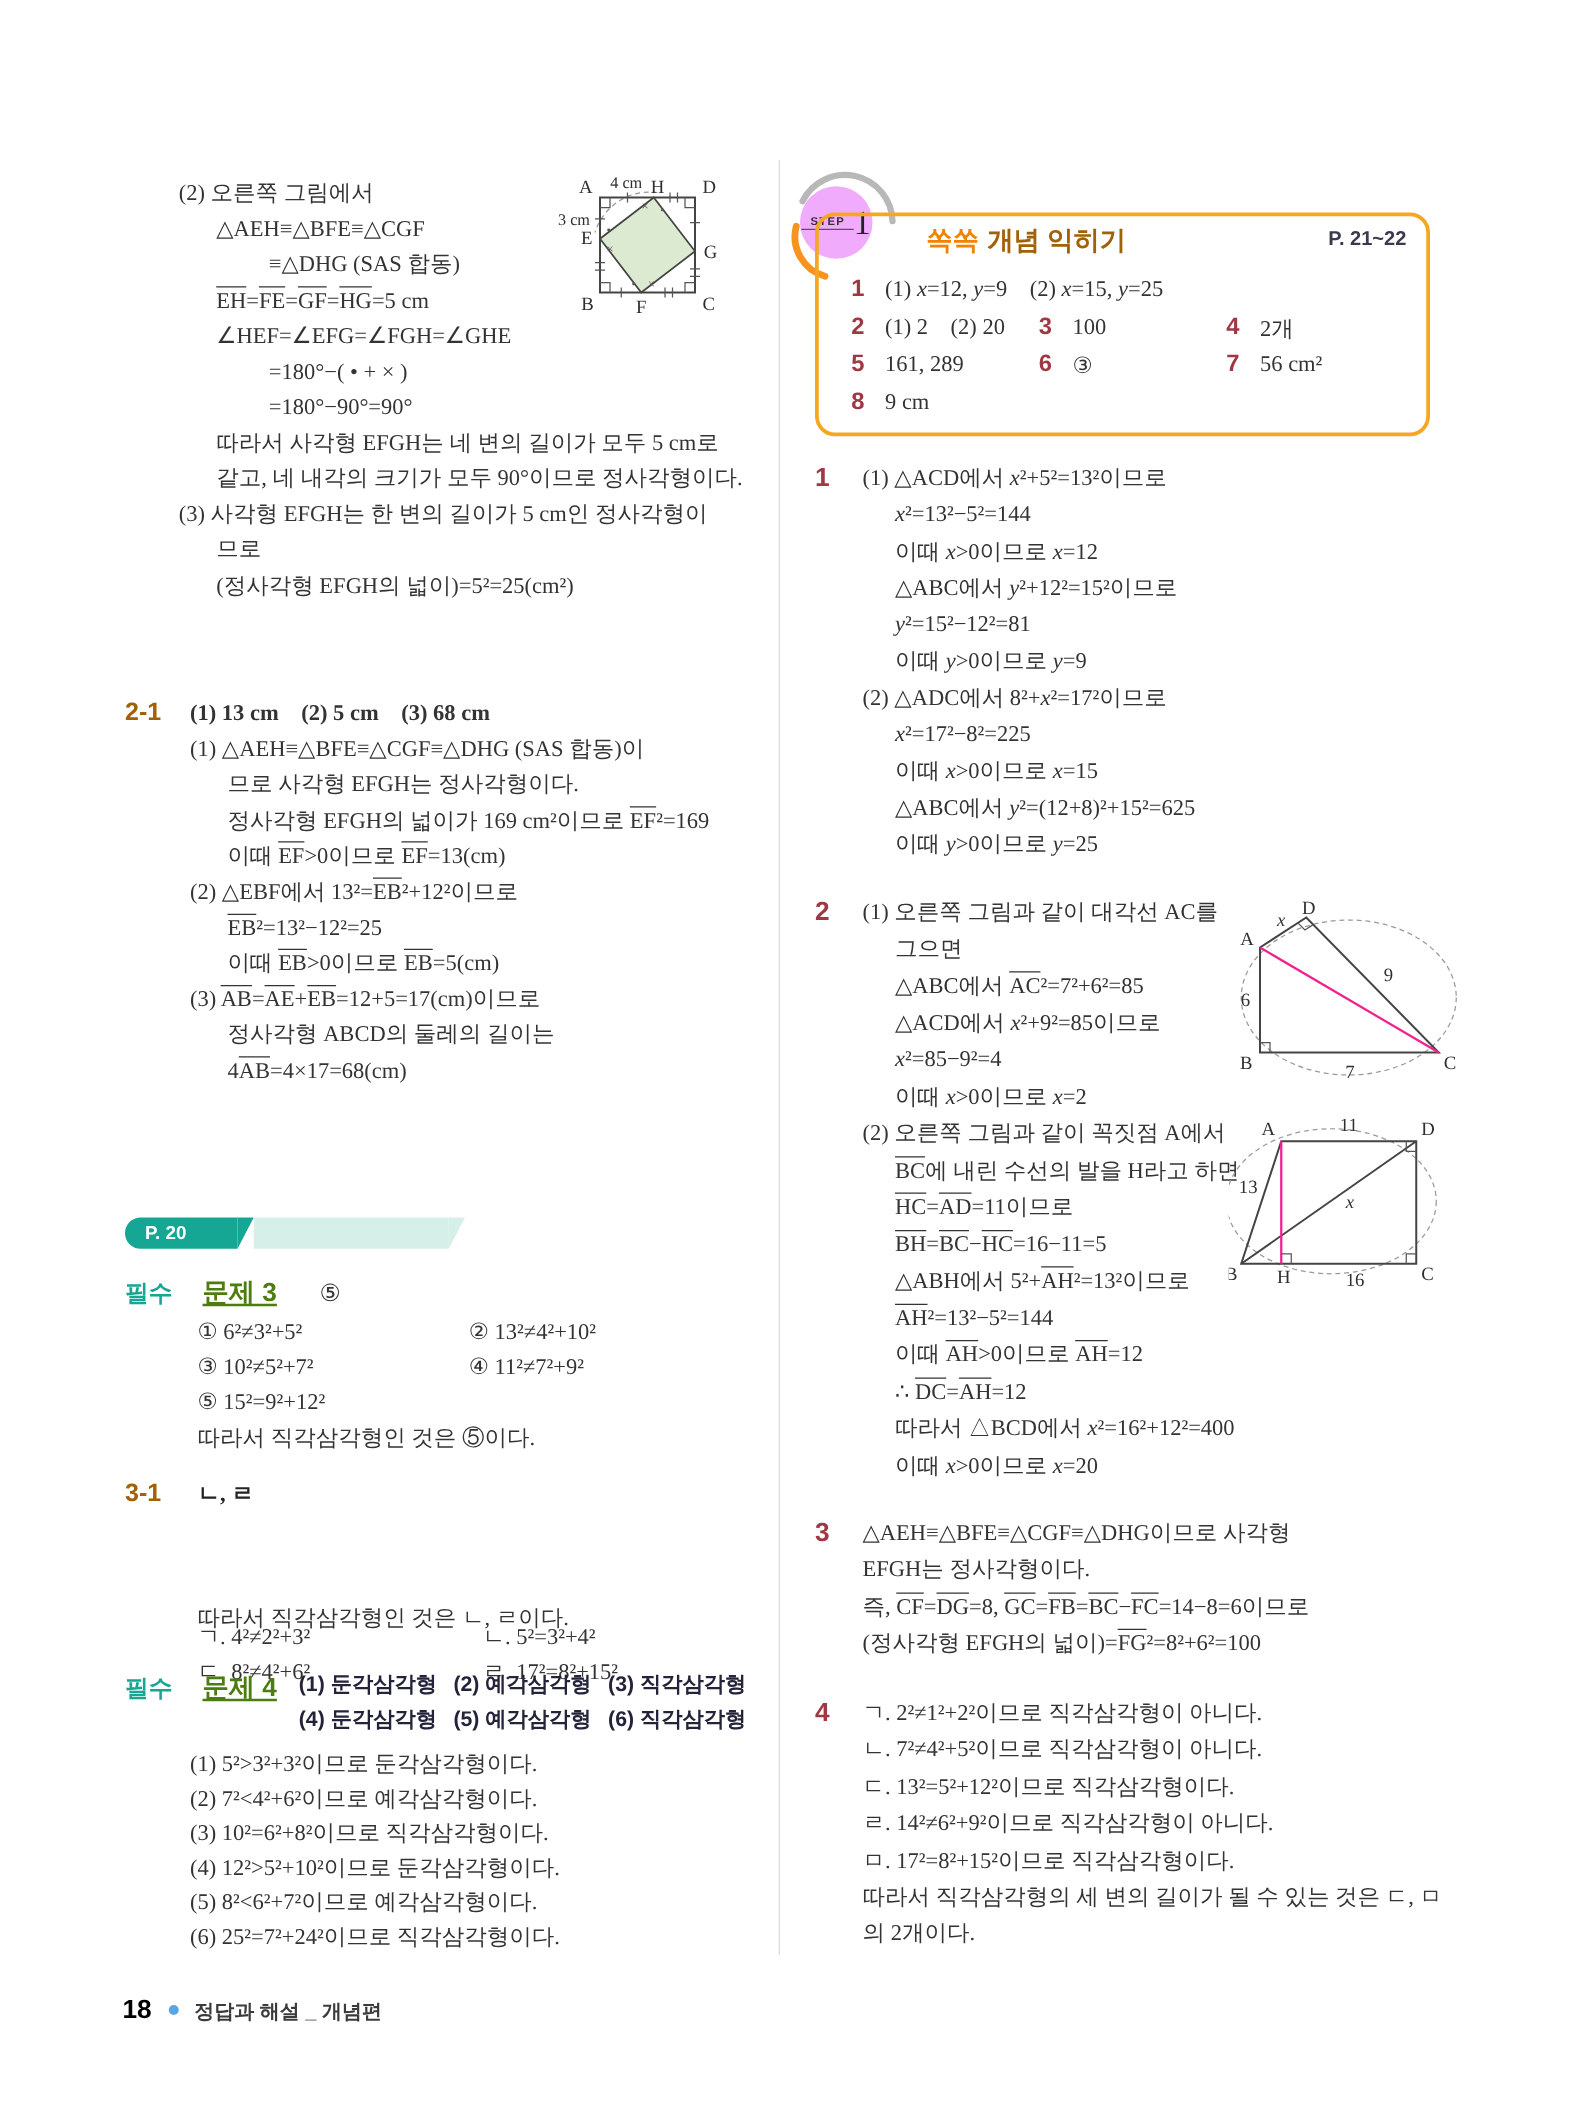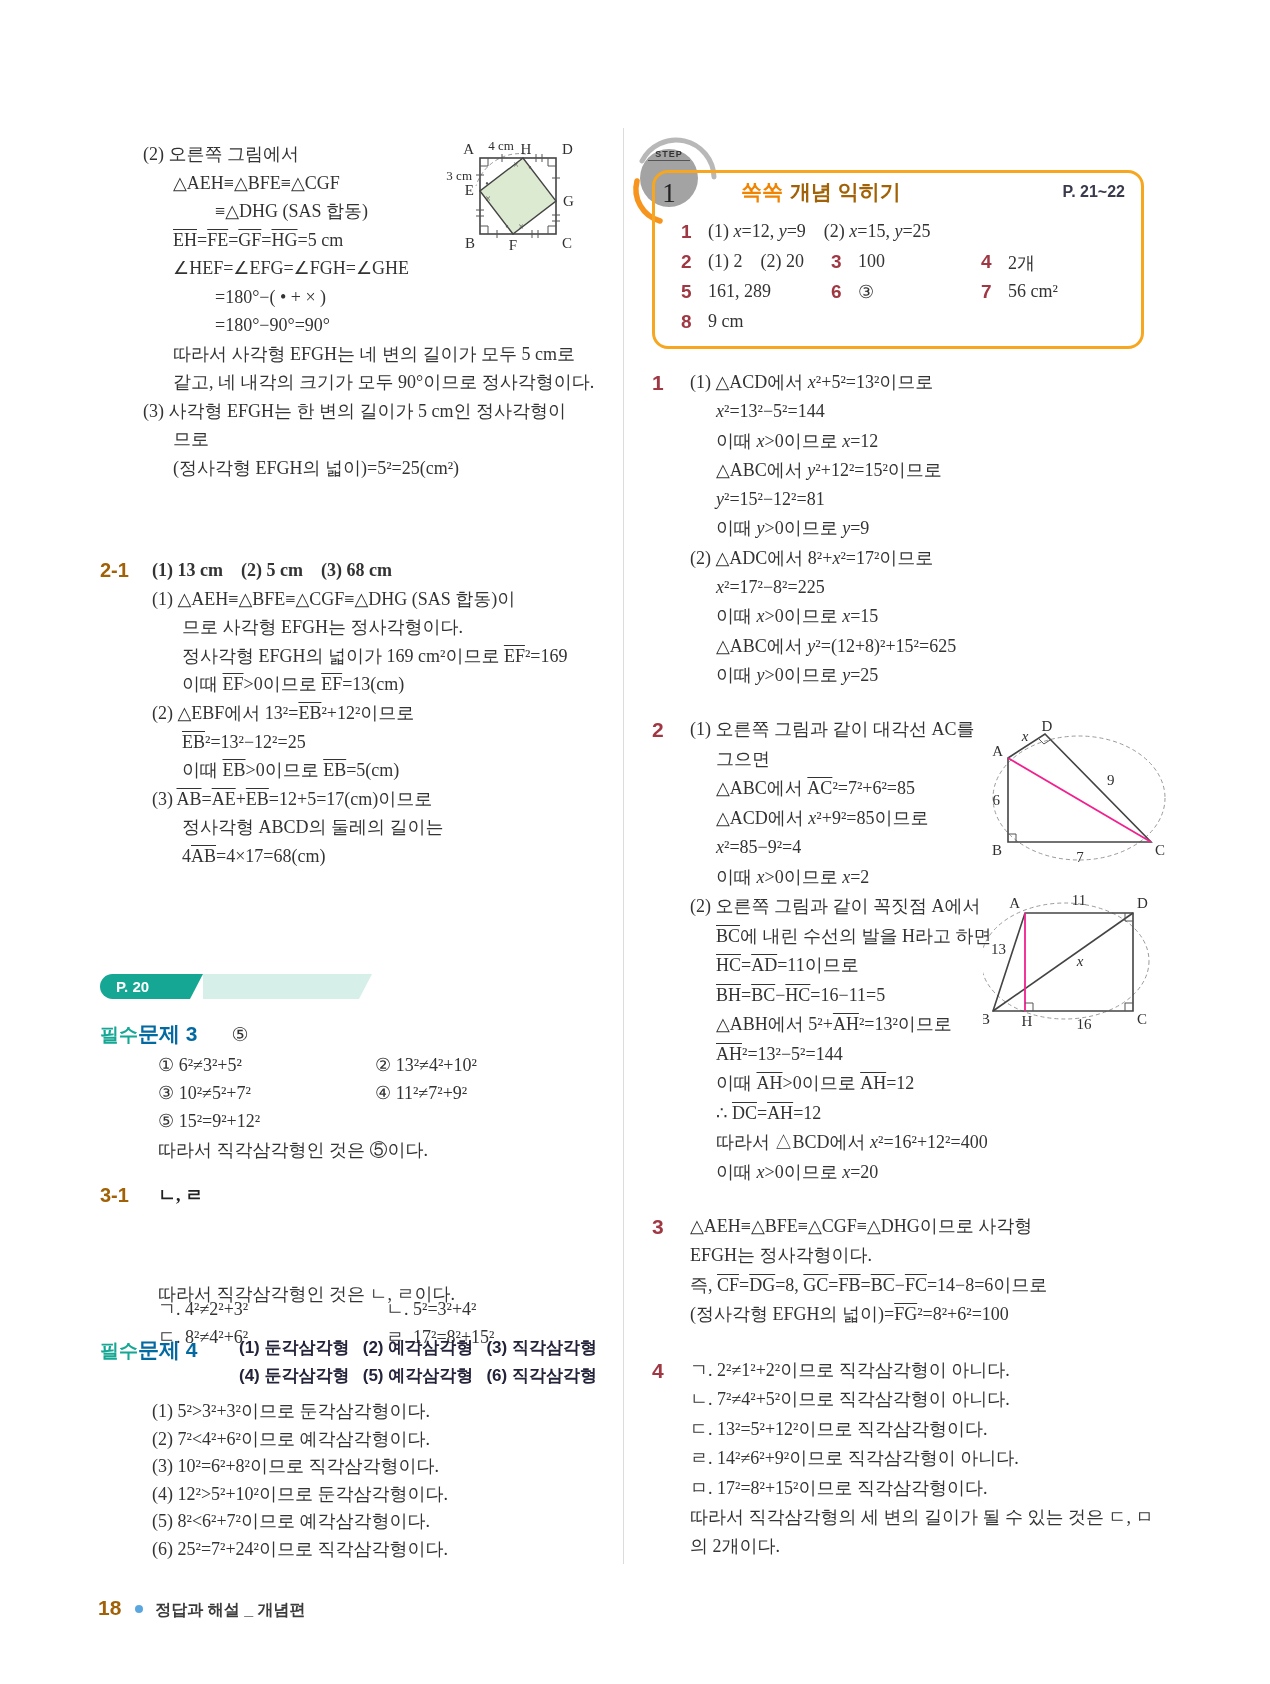--- a/index.html
+++ b/index.html
@@ -10,21 +10,21 @@
   .line{white-space:nowrap;font-family:"Liberation Serif",serif;font-size:18px;color:#333;
         height:var(--lh,29px);line-height:var(--lh,29px);}
   .lsol .ind1{margin-left:30px}.lsol .ind2{margin-left:72px}
   .rsol .ind1{margin-left:26px}
   .ol{text-decoration:overline;}
   .ansline{font-weight:bold;}
   
   .plabel{font:700 20px "Liberation Sans",sans-serif;color:#a16207;line-height:29px;}
   .snum{font:700 21px "Liberation Sans",sans-serif;color:#a03844;line-height:29px;}
   .phead .tag{font:700 19px "Liberation Sans",sans-serif;color:#16a794;}
-  .phead .ttl{font:700 21px "Liberation Sans",sans-serif;color:#0369a1;margin-left:0;}
+  .phead .ttl{font:700 21px "Liberation Sans",sans-serif;color:#4d7c0f;margin-left:24px;text-decoration:underline;}
   .phead .pans{font:19px "Liberation Serif",serif;color:#333;margin-left:34px;}
   .ansbold{font:700 18px "Liberation Serif",serif;color:#222;line-height:29px;}
   .m4ans{font:700 17px "Liberation Sans",sans-serif;color:#23233a;height:28px;line-height:28px;white-space:nowrap;}
   .grid2{display:grid;}
   .grid2 .line{height:28px;line-height:28px;}
   
   #divider{left:623px;top:128px;width:1px;height:1436px;background:#dcdcdc;}
   
   .banner{height:25px;}
   .banner .pill{position:absolute;left:0;top:0;width:74px;height:25px;background:#16a794;
@@ -44,27 +44,27 @@
   .ansrows{position:absolute;left:26px;top:48px;width:440px;}
   .ansrow{display:flex;height:30px;line-height:30px;}
   .ansrow .cell{width:150px;display:flex;white-space:nowrap;}
   .ansrow .cell:last-child{flex:1;}
   .ansrow .n{color:#a03844;font:700 19px "Liberation Sans",sans-serif;width:27px;}
   .ansrow .a{font:18px "Liberation Serif",serif;color:#333;}
   
   .badge{left:630px;top:137px;width:92px;height:92px;}
   .badge svg{position:absolute;left:0;top:0;}
   .badge .bcircle{position:absolute;left:10px;top:12px;width:58px;height:58px;border-radius:50%;
-    background:#a3a3a3;display:flex;flex-direction:column;align-items:center;justify-content:space-between;}
+    background:#f0abfc;display:flex;flex-direction:row;align-items:center;justify-content:center;}
   .badge .bstep{font:700 9px "Liberation Sans",sans-serif;color:#333;border-bottom:1.5px solid #555;
     padding:0 7px 1px;letter-spacing:1px;}
   .badge .bnum{font:400 27px "Liberation Serif",serif;color:#222;line-height:1.05;}
   
   .footer{white-space:nowrap;}
-  .pgnum{font:600 21px "Liberation Sans",sans-serif;color:#a16207;}
+  .pgnum{font:600 21px "Liberation Sans",sans-serif;color:#000000;}
   .dot{display:inline-block;width:8px;height:8px;border-radius:50%;background:#5aa7e0;margin:0 12px 2px 14px;}
   .pgl{font:700 16px "Liberation Sans",sans-serif;color:#3b3b3b;}
   
   .flabel{font:15px "Liberation Serif",serif;fill:#2f2f2f;}
   .flabel.sm{font-size:13px;}
   .flabel.it{font-style:italic;}
   .flabel.mk{font-size:10px;fill:#555;}
   .fig-line{stroke:#444;stroke-width:1.6;fill:none;}
   .fig-thin{stroke:#555;stroke-width:1;fill:none;}
   .fig-dash{stroke:#9a9a9a;stroke-width:1;fill:none;stroke-dasharray:4 3;}

